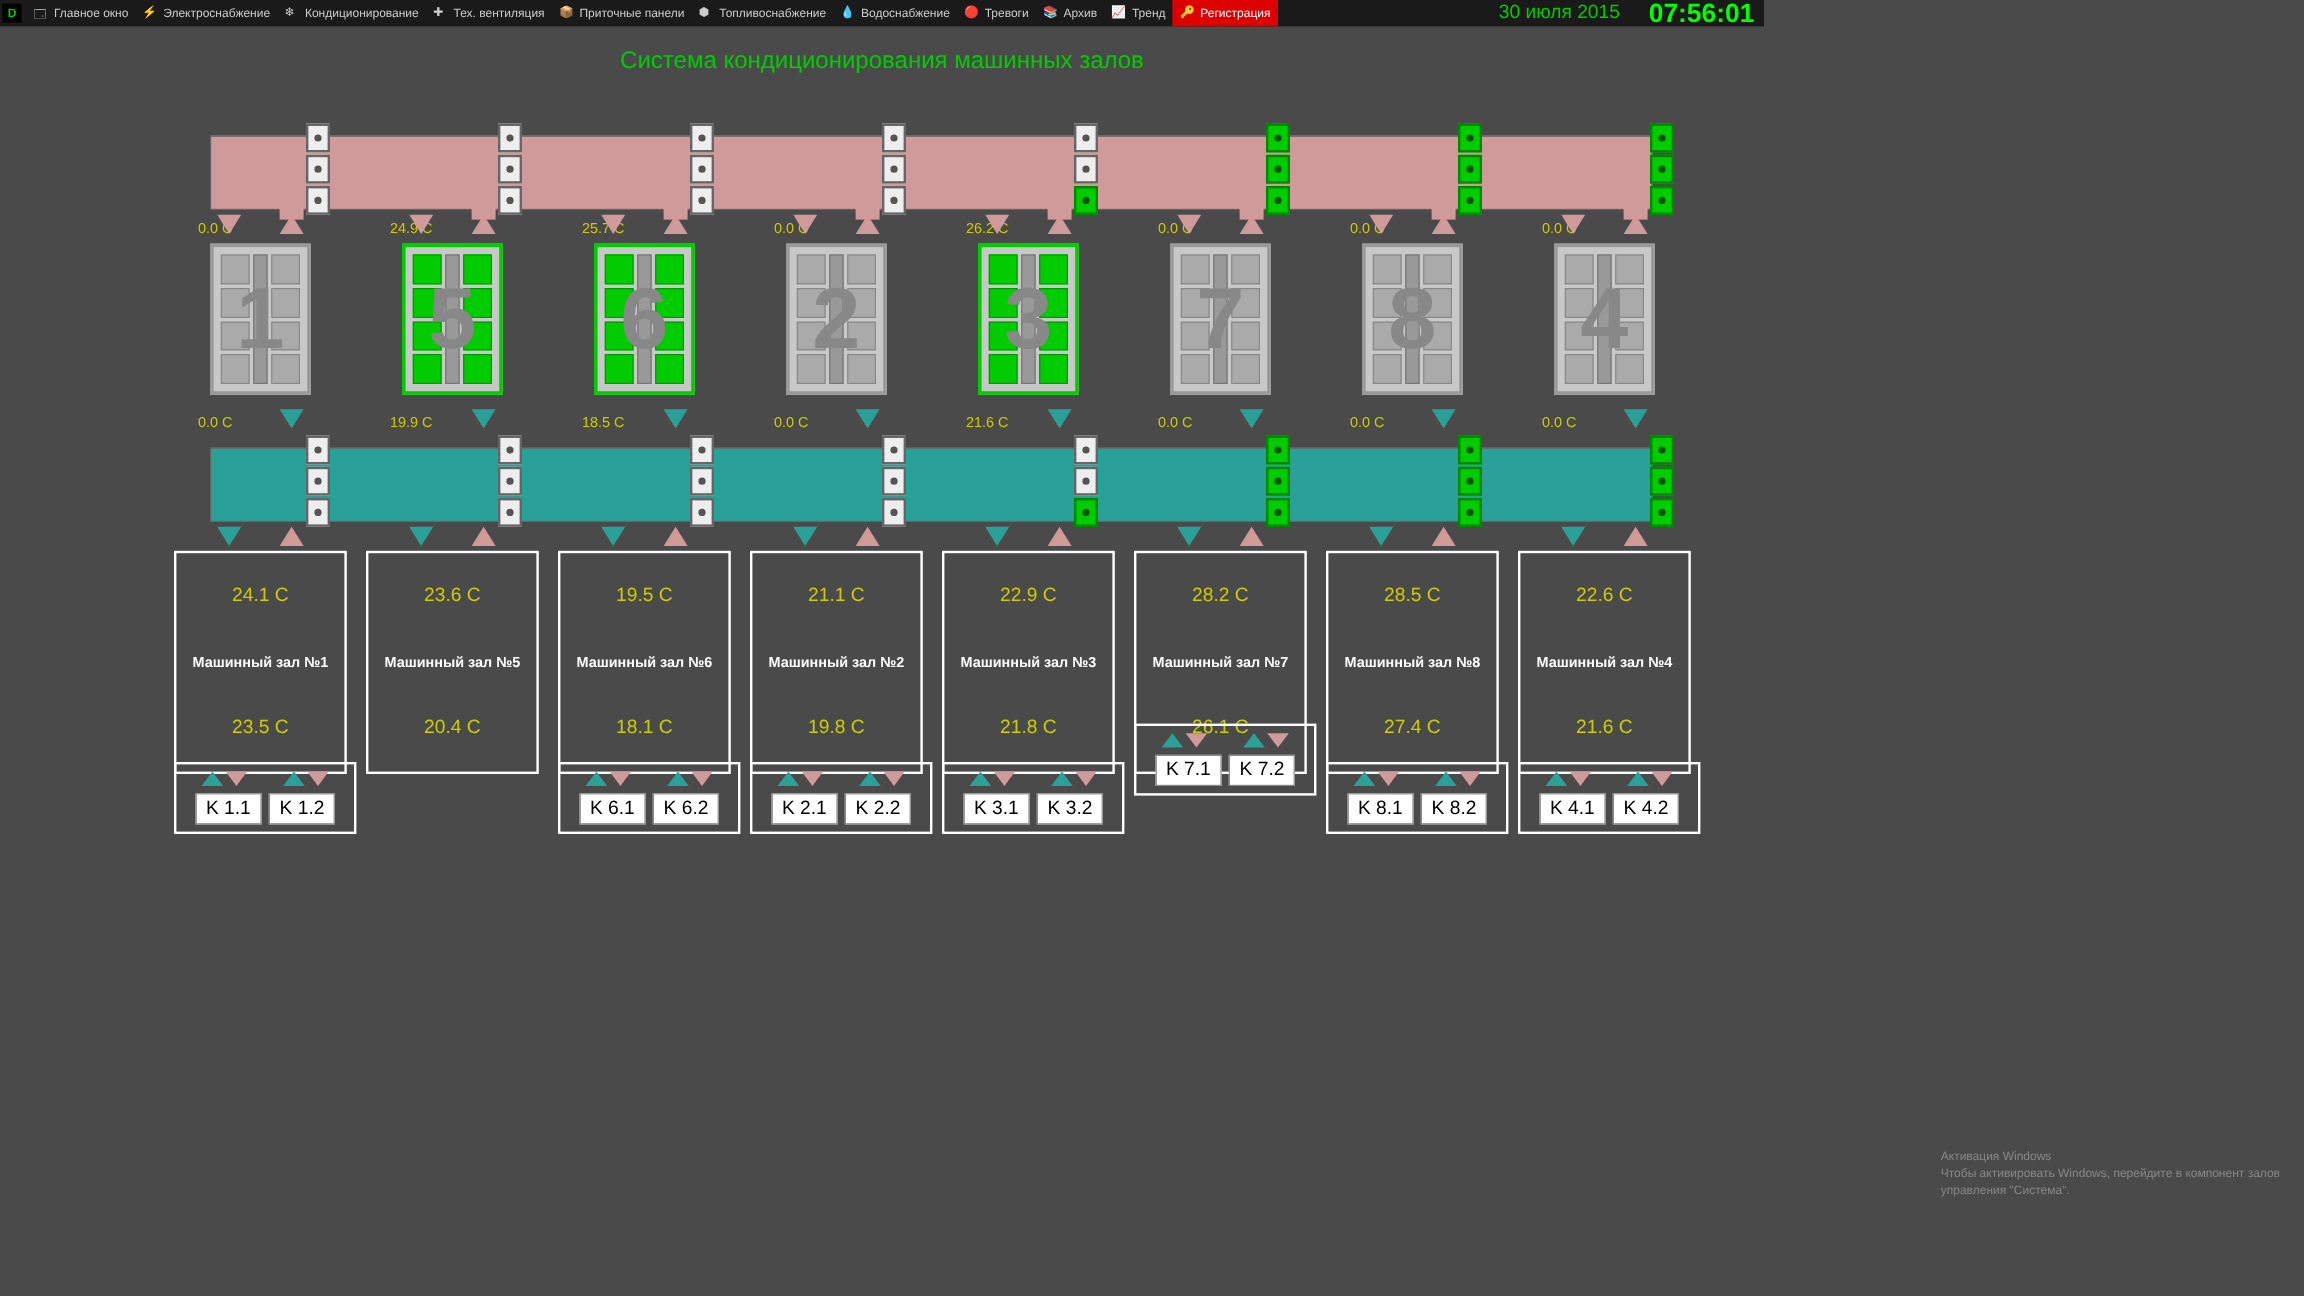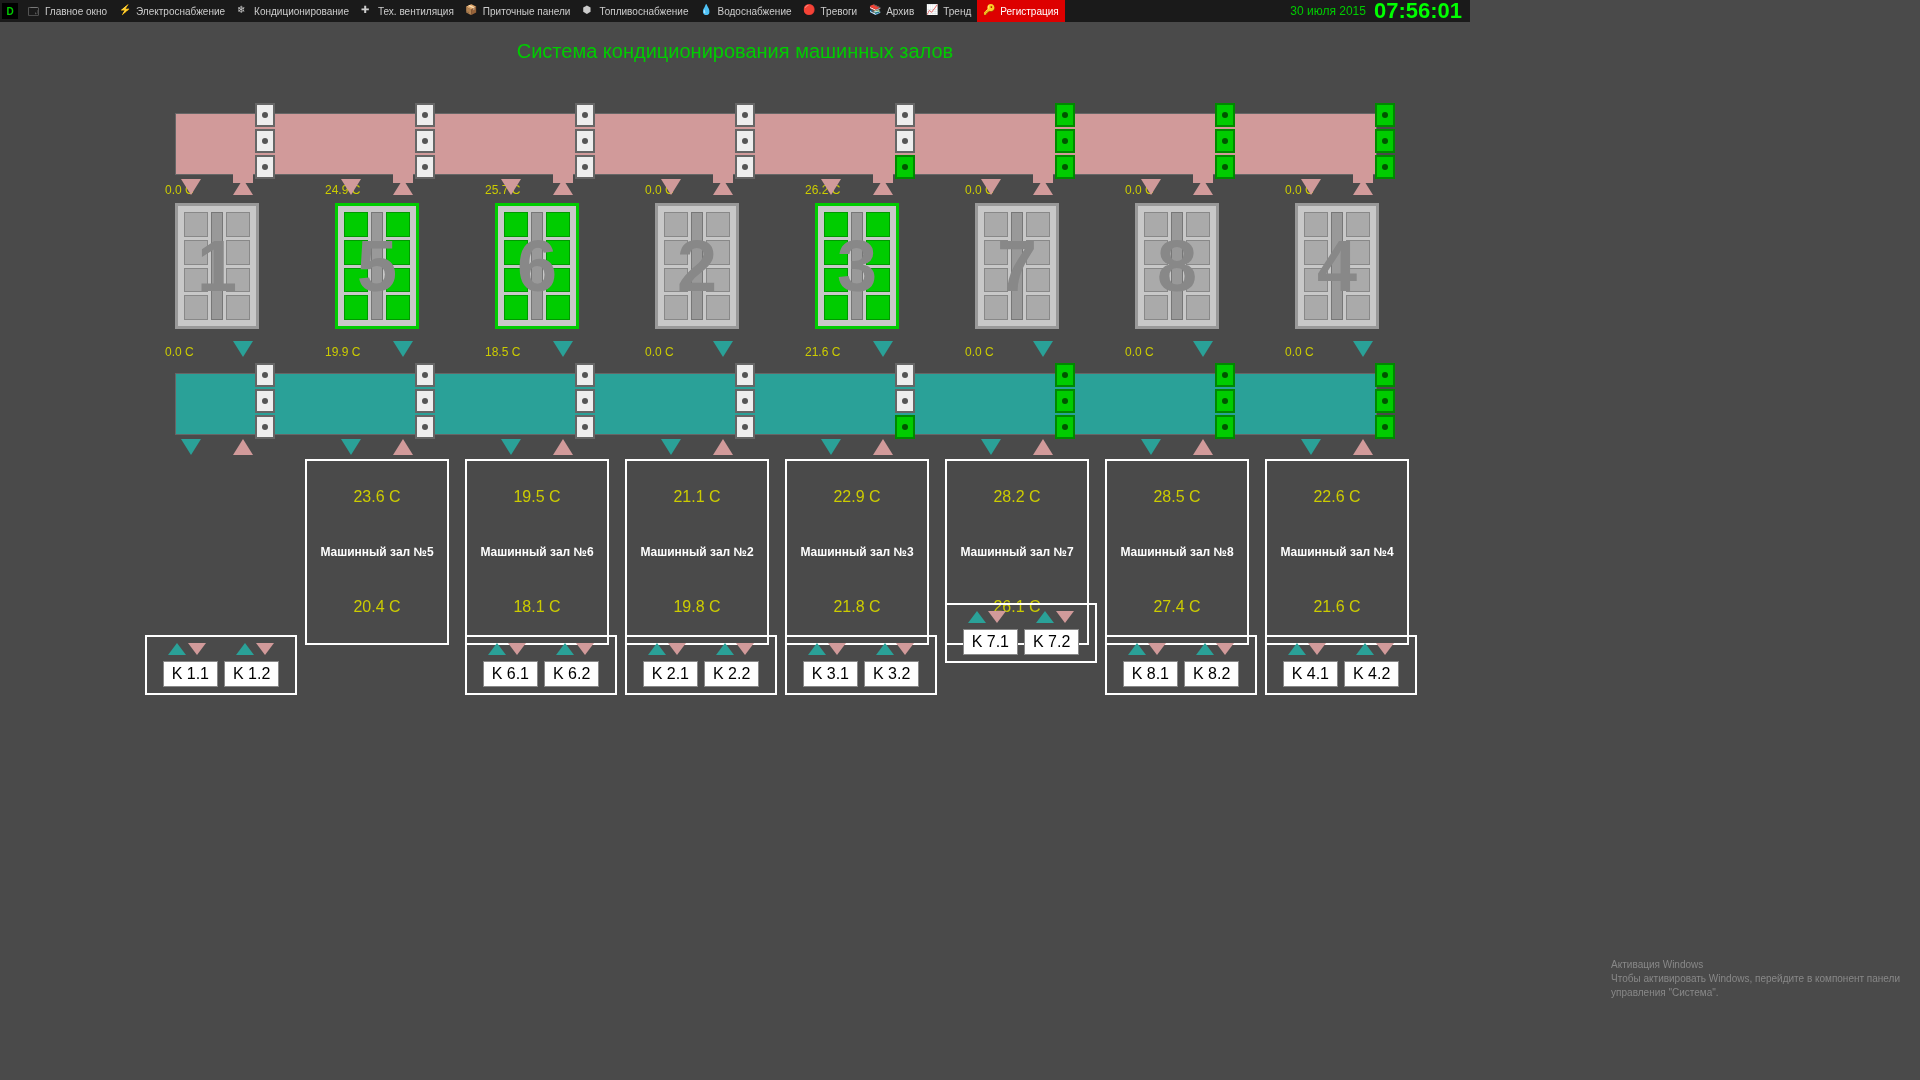--- a/index.html
+++ b/index.html
@@ -1,21 +1,21 @@
 <!DOCTYPE html>
 <html><head>
 <meta charset="utf-8">
 <style>
 html,body{margin:0;padding:0;width:1470px;height:827px;background:#4a4a4a;font-family:Arial,sans-serif;overflow:hidden}
 .topbar{height:22px;background:#1a1a1a;display:flex;align-items:center;padding:0 2px;font-size:10px;color:#ccc}
 .topbar .logo{width:16px;height:16px;background:#000;margin-right:4px;display:flex;align-items:center;justify-content:center;color:#0c0;font-weight:bold}
 .topbar .nav-item{display:flex;align-items:center;padding:0 6px;height:22px;cursor:pointer;white-space:nowrap}
 .topbar .nav-item.alert{background:#d00;color:#fff}
 .topbar .nav-item .ico{width:14px;height:14px;margin-right:3px}
-.topbar .date{color:#0c0;margin-left:auto;font-size:12px;padding-right:8px}
+.topbar .date{color:#0c0;margin-left:auto;font-size:16px;padding-right:24px}
 .topbar .time{color:#0f0;font-size:22px;font-weight:bold;padding-right:6px}
 .title{text-align:center;color:#0c0;font-size:20px;margin-top:18px}
 .diagram{position:relative;margin:20px auto 0;width:1280px;height:680px}
 .pipe-h{position:absolute;height:60px;border:1px solid #666}
 .pipe-pink{background:#d19a9a}
 .pipe-teal{background:#2aa198}
 .valve-stack{position:absolute;display:flex;flex-direction:column;gap:2px}
 .valve{width:16px;height:20px;border:2px solid #666;background:#eee;position:relative}
 .valve.on{background:#0c0;border-color:#080}
 .valve::before{content:"";position:absolute;left:50%;top:50%;width:6px;height:6px;background:#555;border-radius:50%;transform:translate(-50%,-50%)}
@@ -130,20 +130,25 @@
         <div class="unit-pole" style="grid-area: 1 / 2 / 5;"></div>
         <div class="unit-cell" style="grid-area: 1 / 3;"></div>
         <div class="unit-cell" style="grid-area: 2 / 3;"></div>
         <div class="unit-cell" style="grid-area: 3 / 3;"></div>
         <div class="unit-cell" style="grid-area: 4 / 3;"></div>
       </div>
       <div class="unit-num">1</div>
     </div>
     <div class="arrow down-teal" style="left: 86px; top: 356px;"></div>
     <div class="arrow up-pink" style="left: 138px; top: 356px;"></div>
+    <div class="room" style="left: 50px; top: 376px;">
+      <div class="t">24.1 C</div>
+      <div class="name">Машинный зал №1</div>
+      <div class="t">23.5 C</div>
+    </div>
     <div class="kbox" style="left: 50px; top: 552px;">
       <div class="tri-row">
         <div class="tri">
           <span class="up"></span>
           <span class="dn"></span>
         </div>
         <div class="tri">
           <span class="up"></span>
           <span class="dn"></span>
         </div>
@@ -505,15 +510,15 @@
       </div>
       <div class="btn-row">
         <div class="btn">K 4.1</div>
         <div class="btn">K 4.2</div>
       </div>
     </div>
   </div>
 
 <div class="watermark">
   <div>Активация Windows</div>
-  <div>Чтобы активировать Windows, перейдите в компонент панели</div>
+  <div>Чтобы активировать Windows, перейдите в компонент залов</div>
   <div>управления "Система".</div>
 </div>
 
 </body></html>

